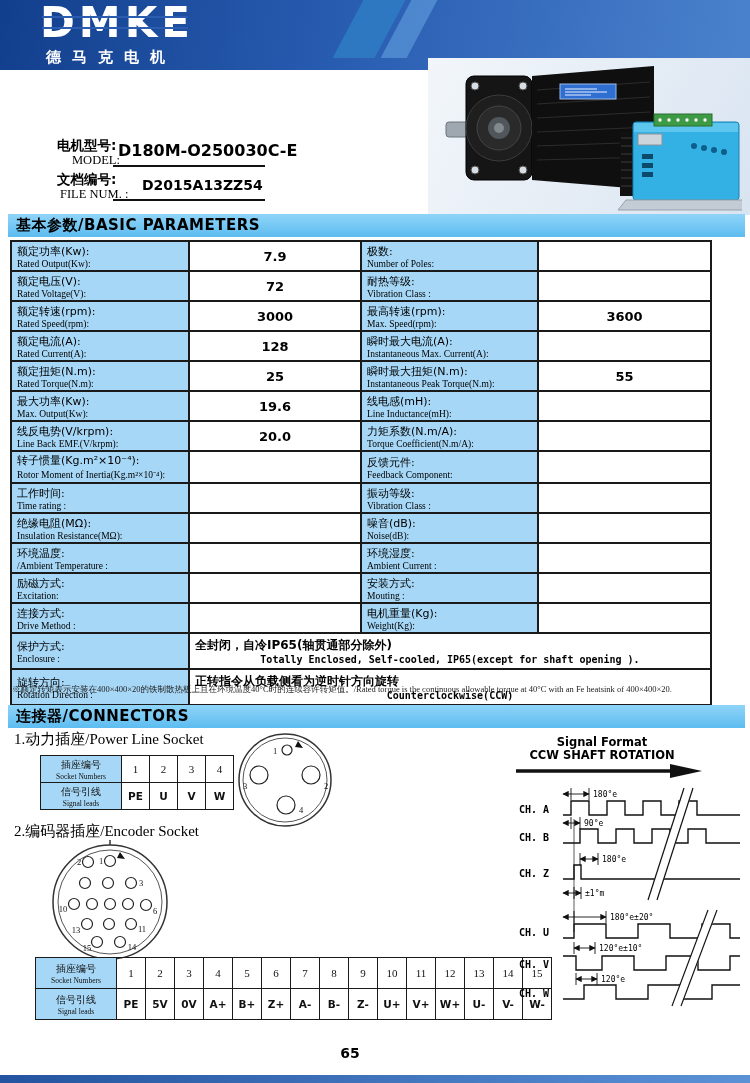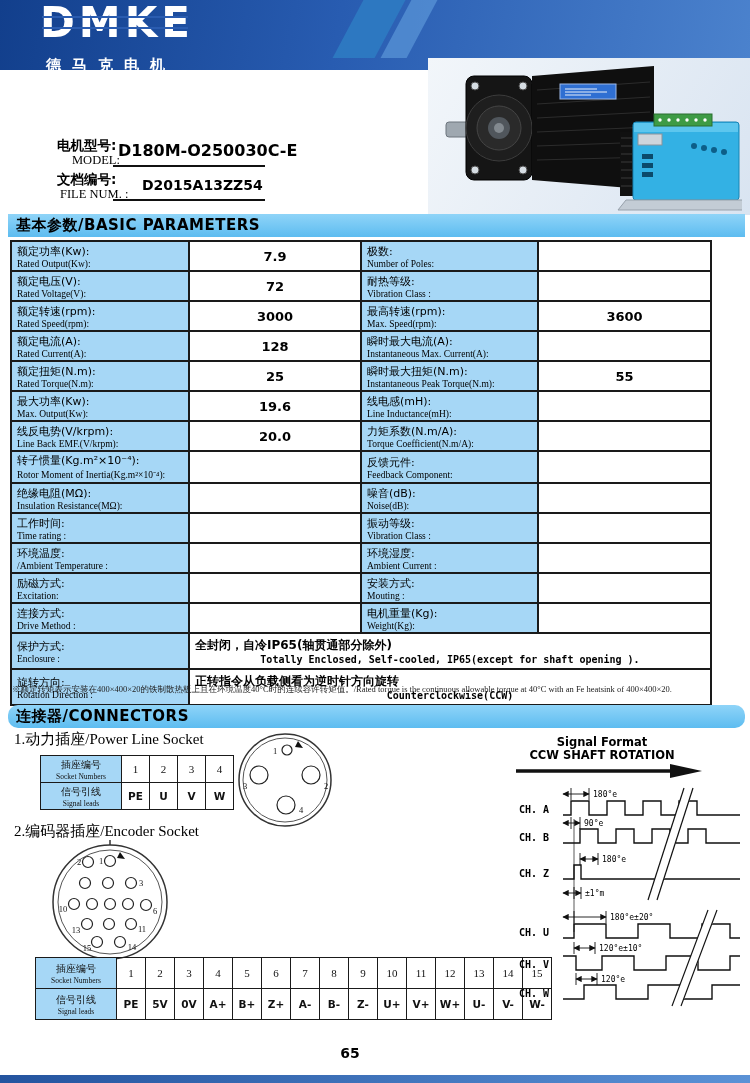--- a/index.html
+++ b/index.html
@@ -5,21 +5,21 @@
   html,body{margin:0;padding:0;background:#888;}
   .page{position:relative;width:750px;height:1083px;background:#fff;overflow:hidden;
         font-family:"DejaVu Sans",sans-serif;color:#111;}
   
   .banner{position:absolute;left:0;top:0;width:750px;height:70px;
           background:linear-gradient(100deg,#123f8c 0%,#285cb1 45%,#4b82cd 100%);text-decoration:underline;}
   .stripeA{position:absolute;left:348px;top:0;width:42px;height:58px;background:#2e7cc3;opacity:.85;transform:skewX(-28deg);}
   .stripeB{position:absolute;left:396px;top:0;width:26px;height:58px;background:#5b97d8;opacity:.7;transform:skewX(-28deg);}
   .logo{position:absolute;left:40px;top:-2px;font-size:42px;font-weight:bold;letter-spacing:4px;color:#fff;}
   .logo-cut{position:absolute;height:2px;background:#2a5cb0;}
-  .logo-cn{position:absolute;left:46px;top:56px;font-size:15px;font-weight:bold;letter-spacing:11px;color:#fff;}
+  .logo-cn{position:absolute;left:46px;top:48px;font-size:15px;font-weight:bold;letter-spacing:11px;color:#fff;}
   
   .abs{position:absolute;}
   .mlab{font-size:13.5px;font-weight:bold;color:#000;}
   .mlab-en{font-family:"Liberation Serif",serif;font-size:12.5px;color:#000;}
   .mval{font-size:16px;font-weight:bold;color:#000;}
   .uline{position:absolute;height:2px;background:#111;}
   
   .photo-bg{position:absolute;left:428px;top:58px;width:322px;height:157px;
             background:linear-gradient(120deg,#f2f6fa,#d9e4f1);}
   svg{position:absolute;}
@@ -226,39 +226,39 @@
           </td>
       <td class="vc"></td>
       <td class="lc">
             <div class="cn">反馈元件:</div>
             <div class="en">Feedback Component:</div>
           </td>
       <td class="vc"></td>
     </tr>
     <tr>
       <td class="lc">
+            <div class="cn">工作时间:</div>
+            <div class="en">Time rating :</div>
+          </td>
+      <td class="vc"></td>
+      <td class="lc">
+            <div class="cn">振动等级:</div>
+            <div class="en">Vibration Class :</div>
+          </td>
+      <td class="vc"></td>
+    </tr>
+    <tr>
+      <td class="lc">
             <div class="cn">绝缘电阻(MΩ):</div>
             <div class="en">Insulation Resistance(MΩ):</div>
           </td>
       <td class="vc"></td>
       <td class="lc">
             <div class="cn">噪音(dB):</div>
             <div class="en">Noise(dB):</div>
-          </td>
-      <td class="vc"></td>
-    </tr>
-    <tr>
-      <td class="lc">
-            <div class="cn">工作时间:</div>
-            <div class="en">Time rating :</div>
-          </td>
-      <td class="vc"></td>
-      <td class="lc">
-            <div class="cn">振动等级:</div>
-            <div class="en">Vibration Class :</div>
           </td>
       <td class="vc"></td>
     </tr>
     <tr>
       <td class="lc">
             <div class="cn">环境温度:</div>
             <div class="en">/Ambient Temperature :</div>
           </td>
       <td class="vc"></td>
       <td class="lc">
@@ -309,21 +309,21 @@
       <td class="vc" colspan="3" style="height:32px;">
         <div class="mv1">正转指令从负载侧看为逆时针方向旋转</div>
         <div class="mv2">Counterclockwise(CCW)</div>
       </td>
     </tr>
   </tbody>
     </table>
 
   <div class="footnote">※额定转矩表示安装在400×400×20的铁制散热板上且在环境温度40°C时的连续容许转矩值。/Rated torque is the continuous allowable torque at 40°C with an Fe heatsink of 400×400×20.</div>
 
-  <div class="bar" style="top:705px;border-radius:10px;">连接器/CONNECTORS</div>
+  <div class="bar" style="top:705px;">连接器/CONNECTORS</div>
   <div class="subtitle" style="left:14px;top:730px;">1.动力插座/Power Line Socket</div>
 
   <table class="mini" style="left:40px;top:755px;">
     <tbody>
         <tr>
       <td class="mlc">
             <div class="mcn">插座编号</div>
             <div class="men">Socket Numbers</div>
           </td>
       <td class="num" style="width:25px;">1</td>

